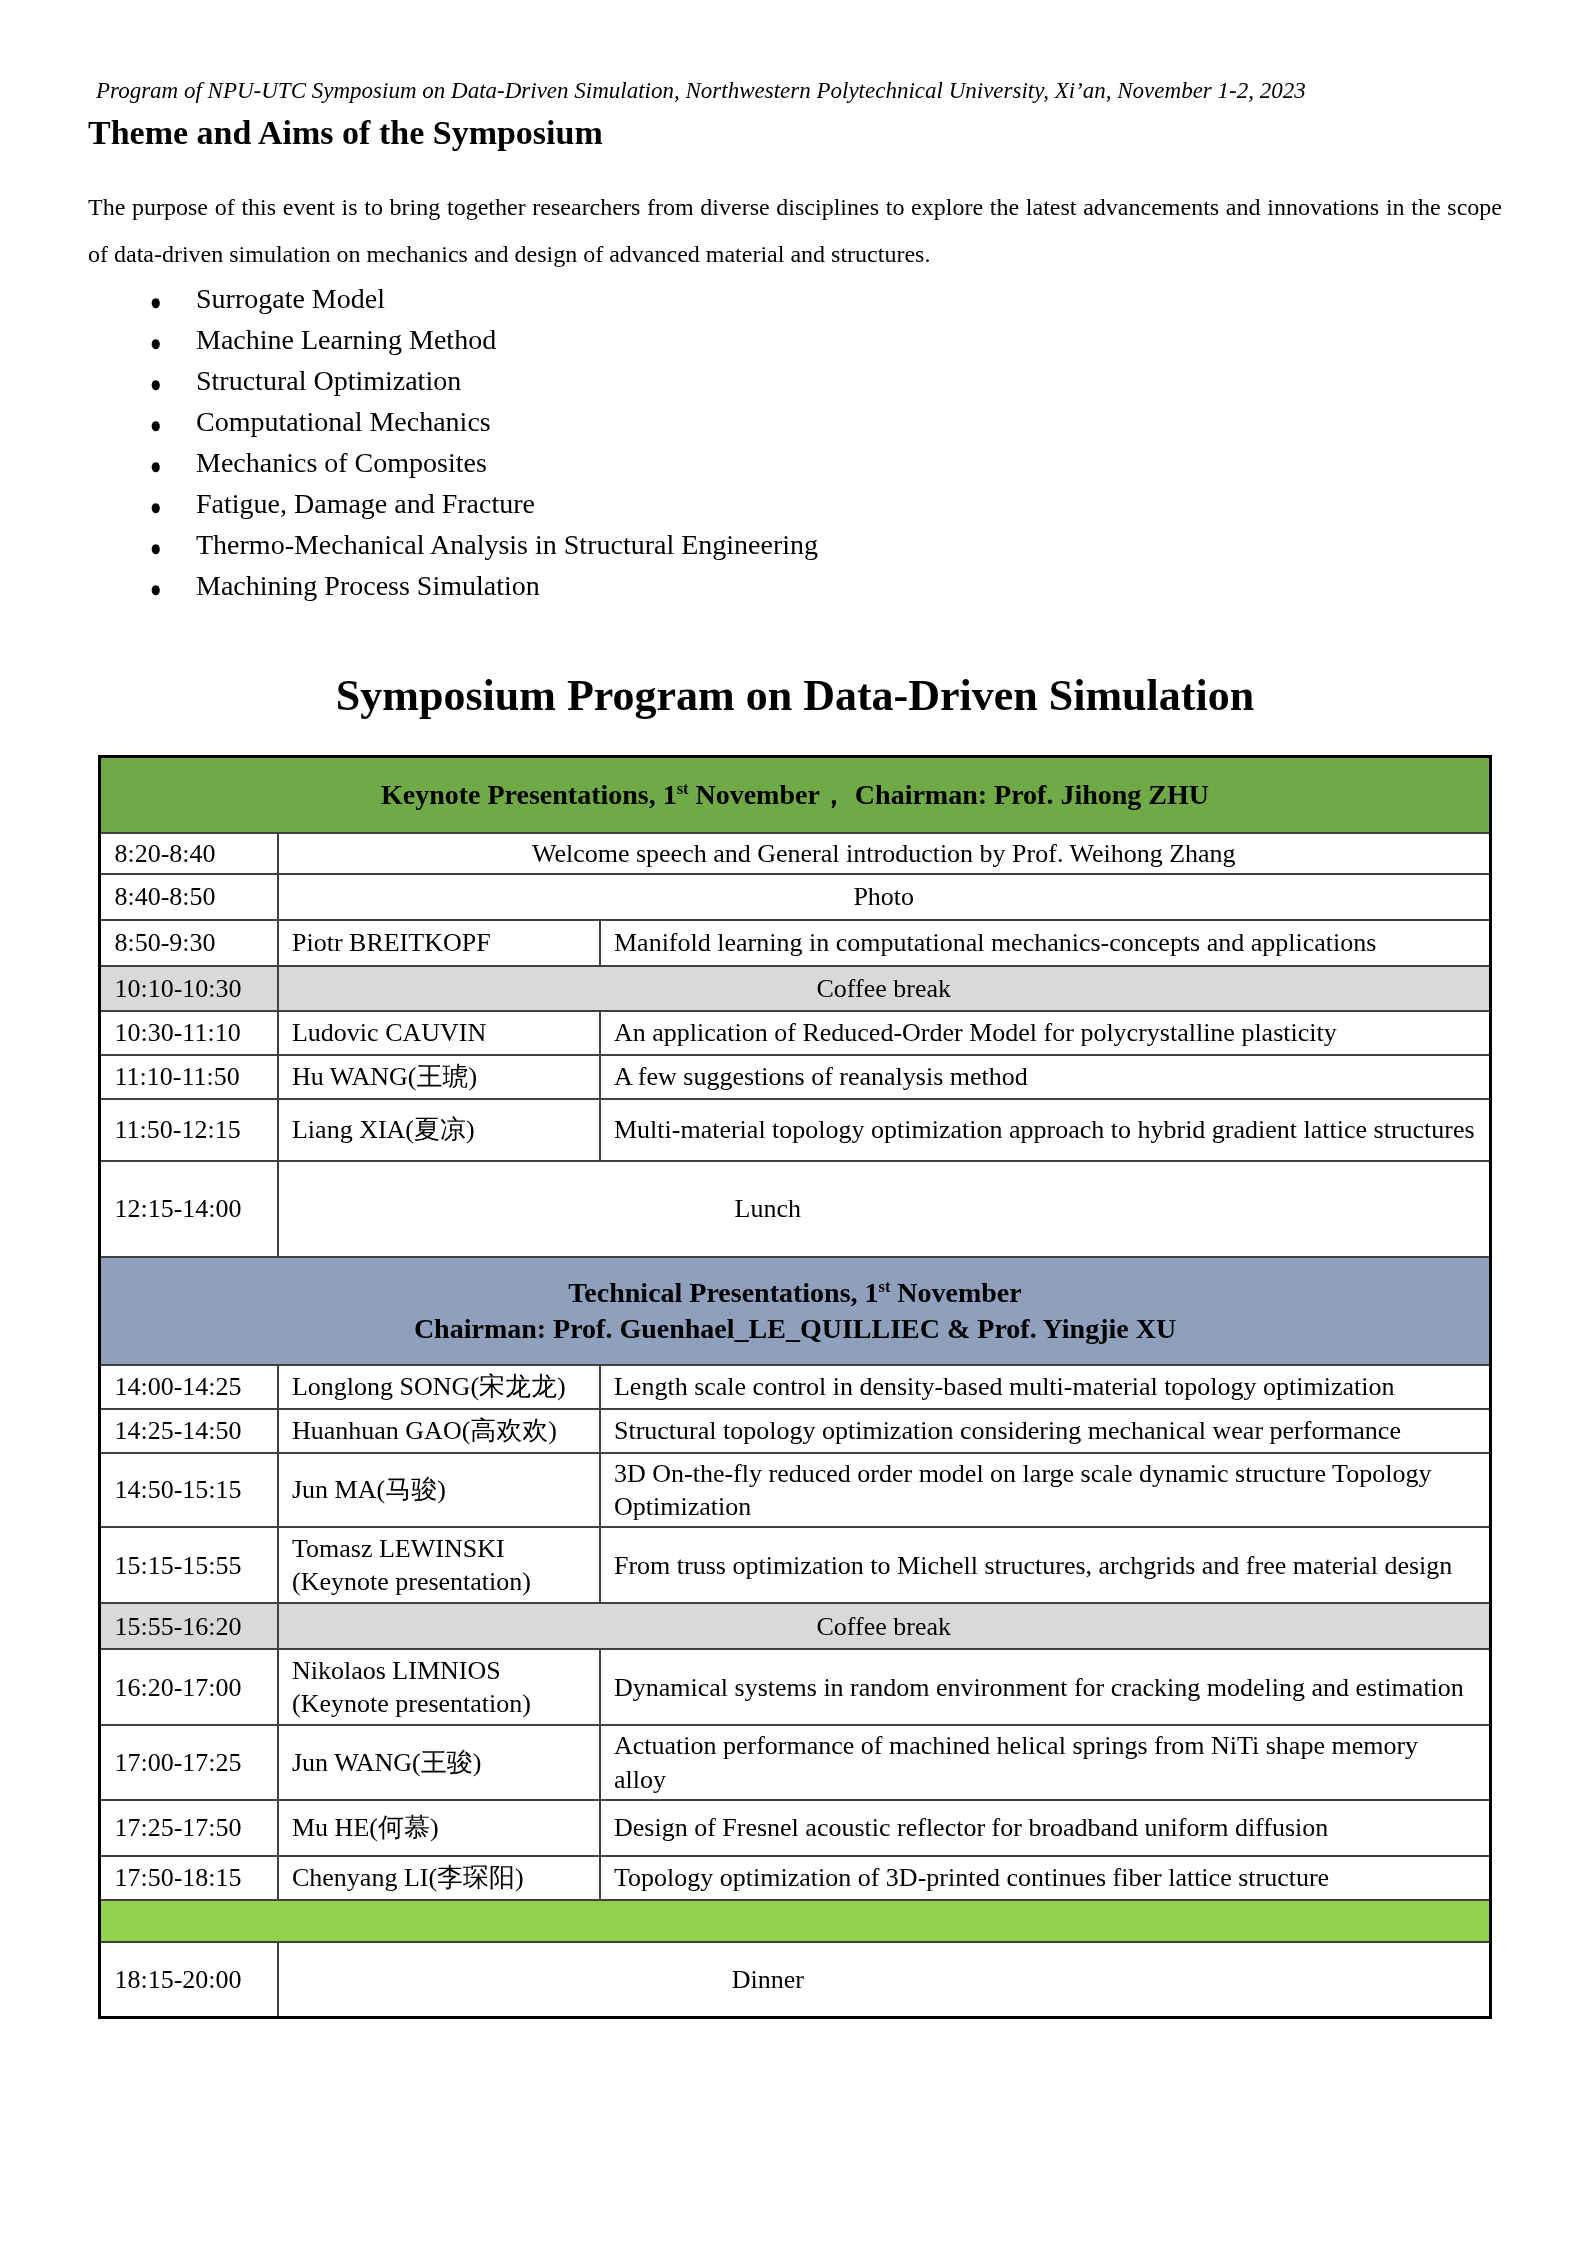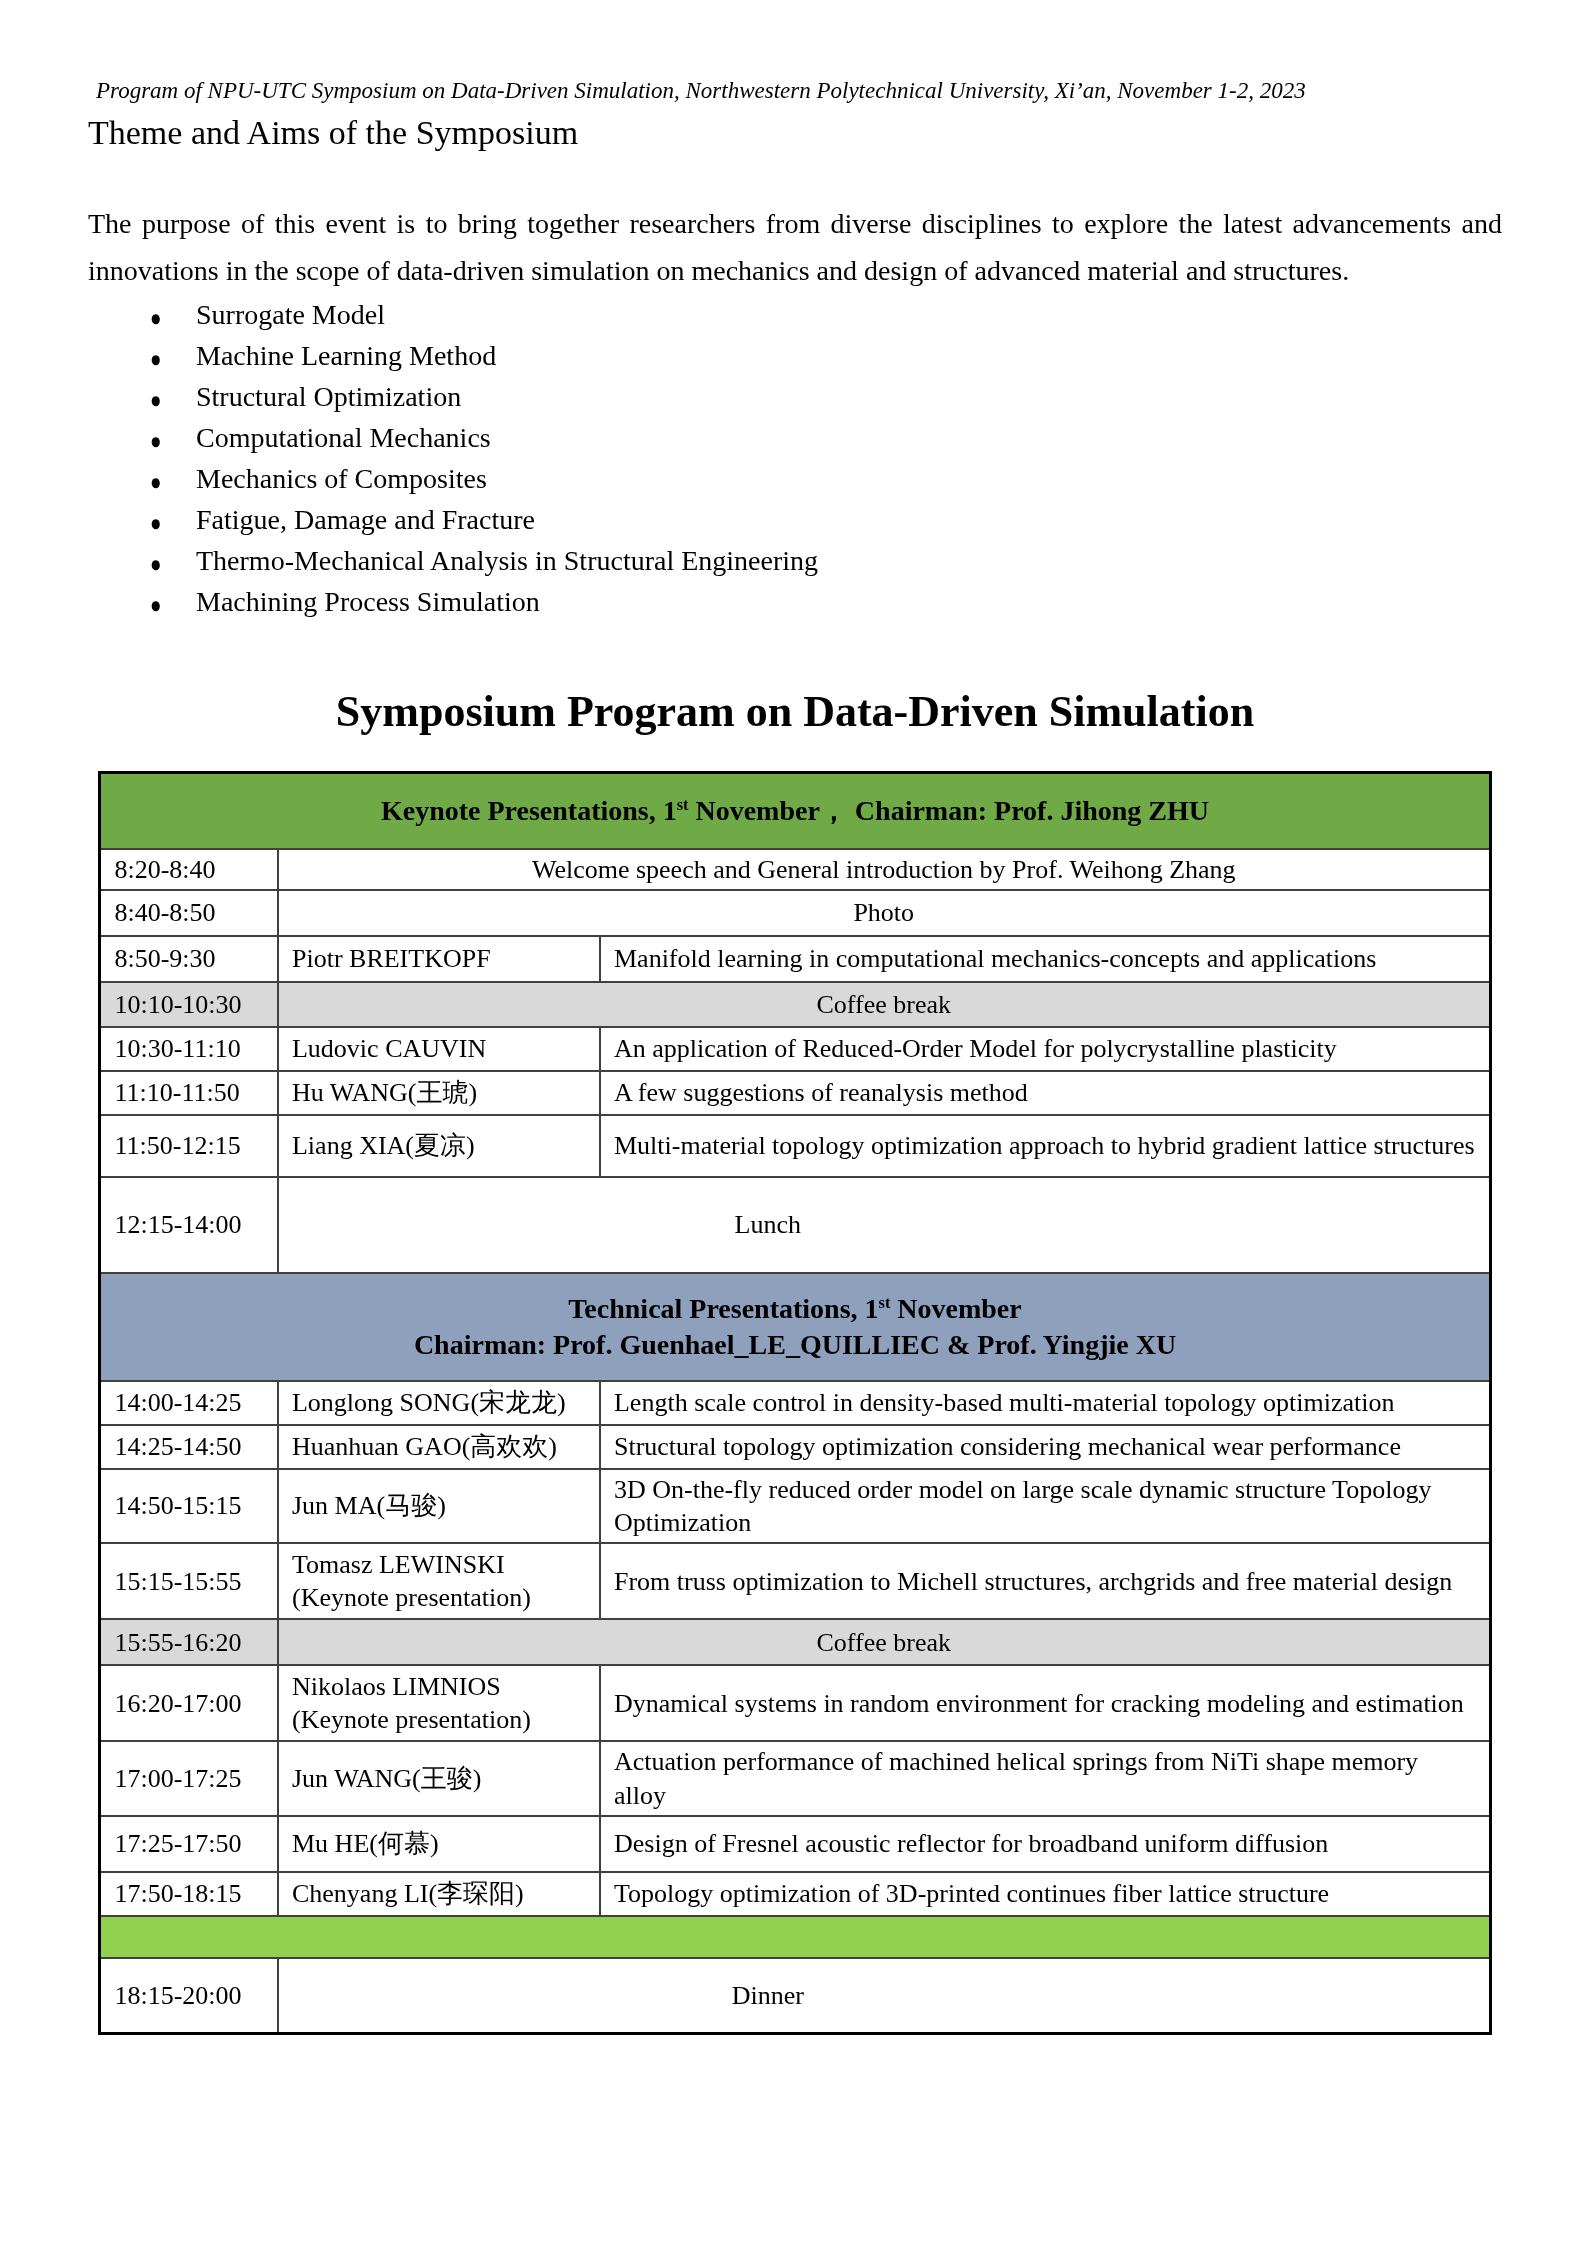--- a/index.html
+++ b/index.html
@@ -14,25 +14,25 @@
   .page { padding: 78px 86px 0 88px; }
 
   .doc-header {
     font-style: italic;
     font-size: 23px;
     padding-left: 8px;
     white-space: nowrap;
   }
   h1.theme-title {
     font-size: 34px;
-    font-weight: normal;
-    margin: 10px 0 48px 0;
+    font-weight: bold;
+    margin: 10px 0 32px 0;
   }
   p.intro {
-    font-size: 28px;
+    font-size: 24px;
     line-height: 47px;
     text-align: justify;
     margin: 0;
   }
   p.topics-label {
     font-size: 28px;
     line-height: 47px;
     margin: 0;
   }
   ul.topics {

